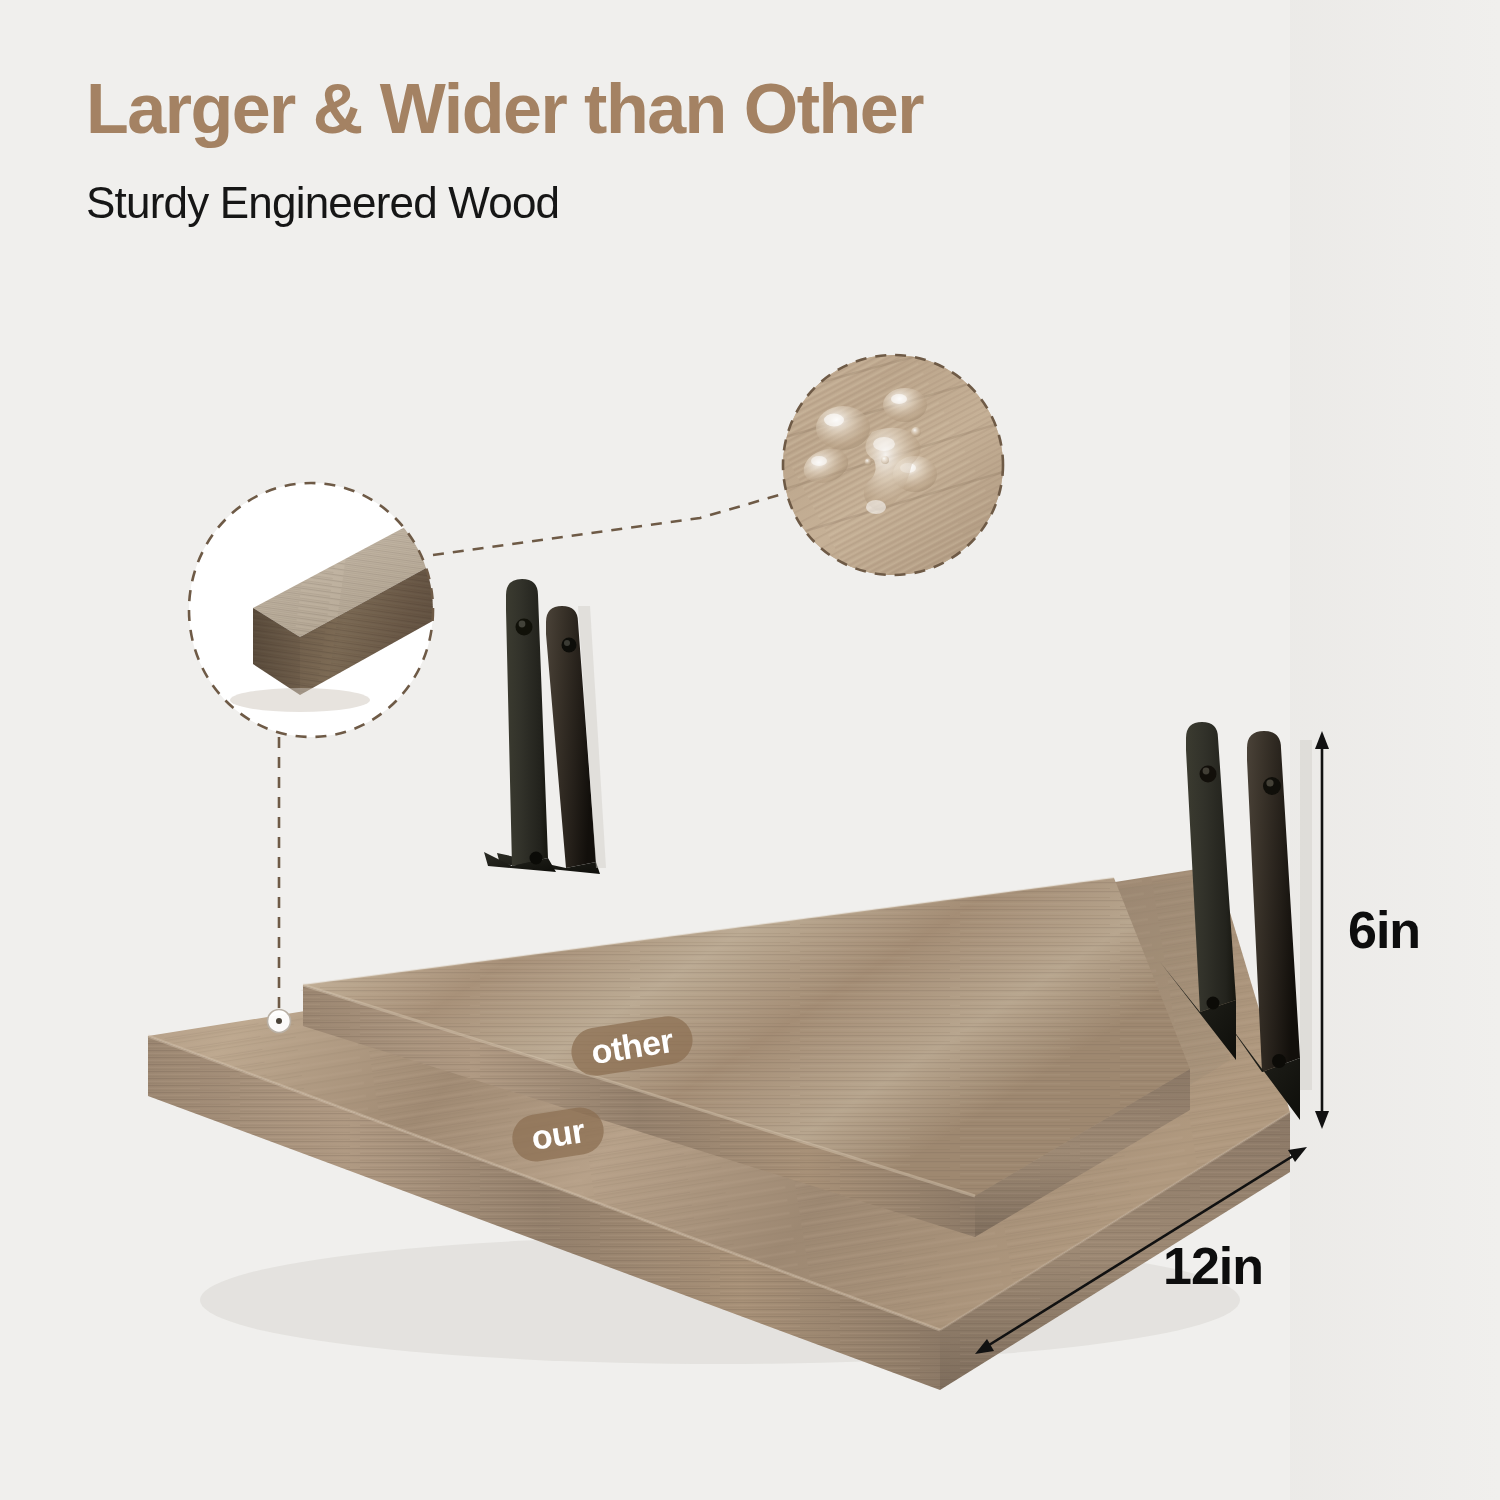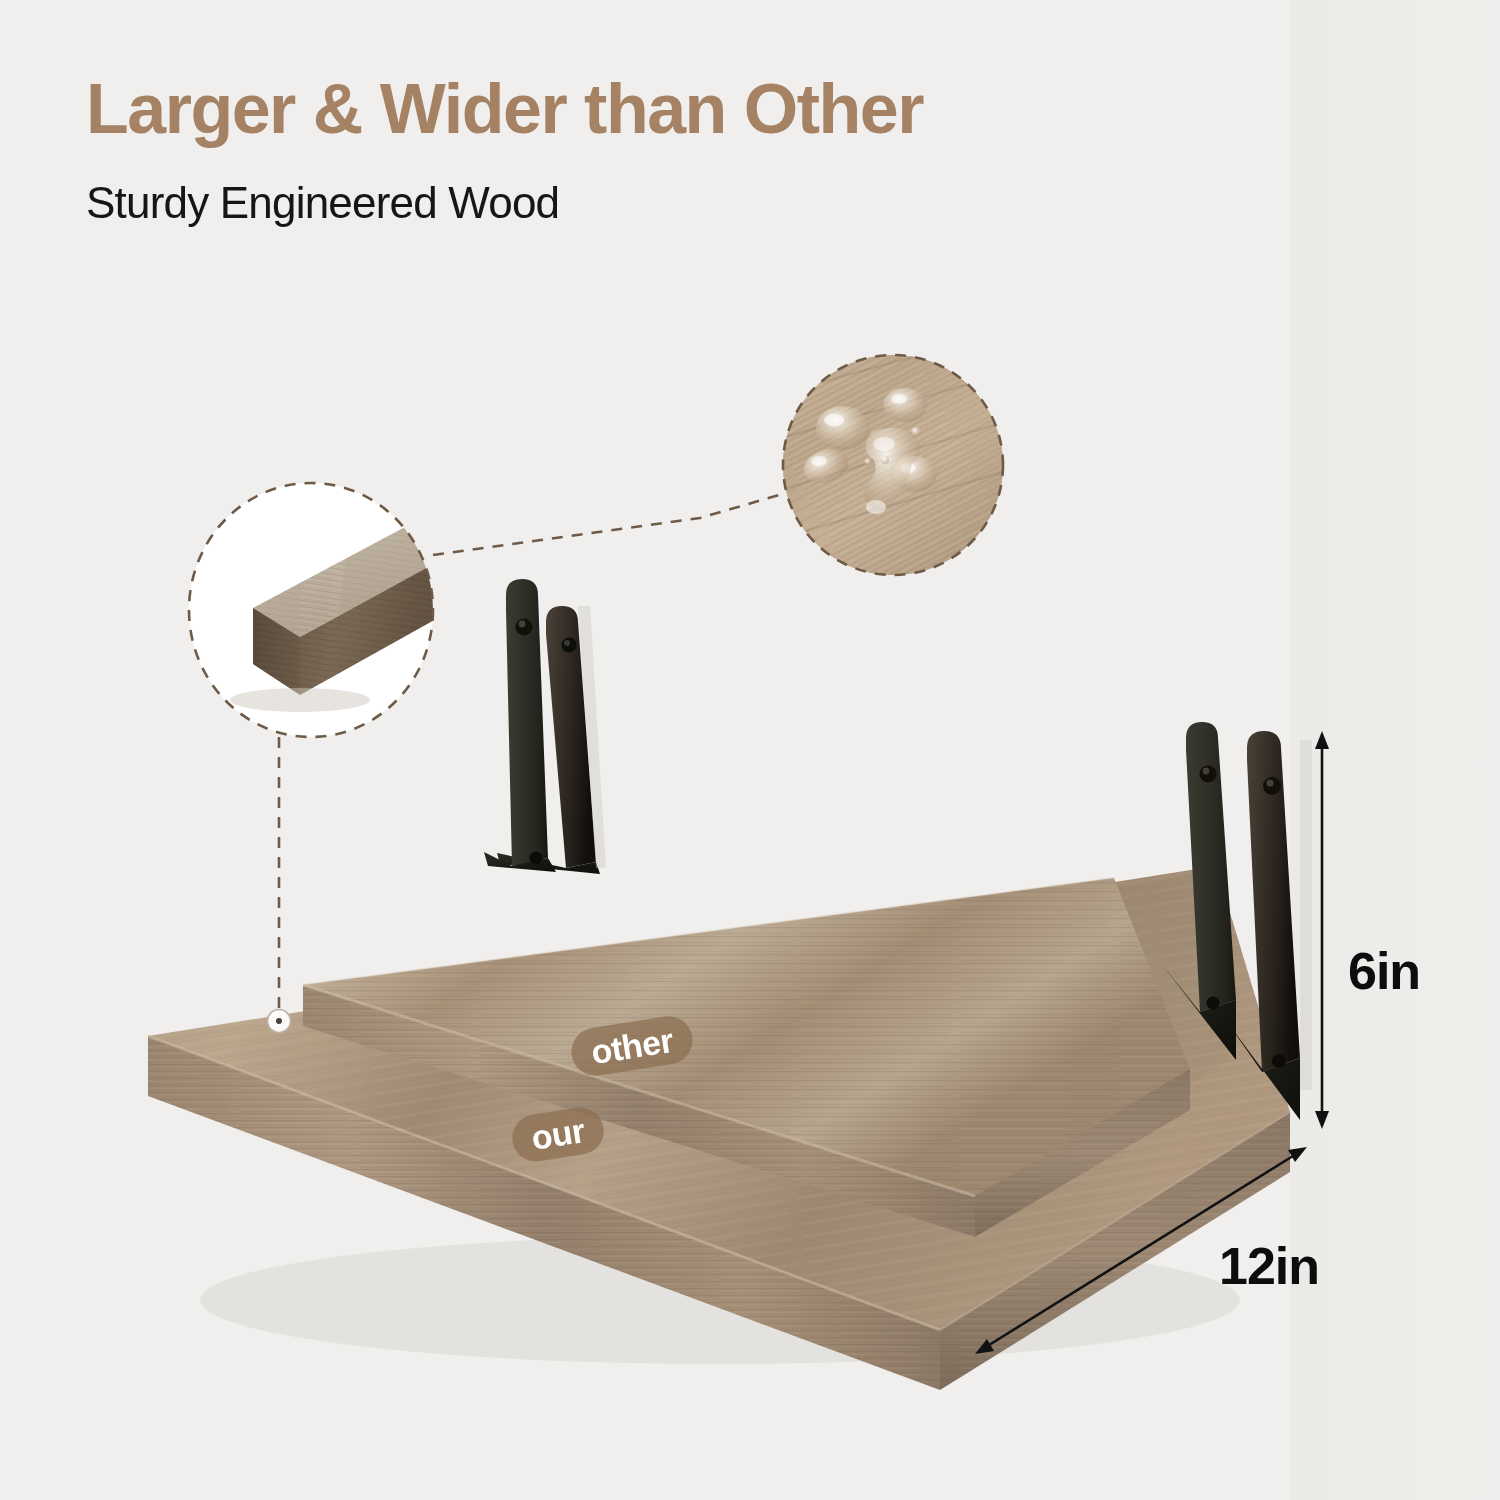--- a/index.html
+++ b/index.html
@@ -24,22 +24,22 @@
     color:#161616;line-height:1.05;white-space:nowrap;text-align:center;
   }
   .sub1{top:180px;}
   .sub2{top:243px;}
 
   
   .dim-label{
     position:absolute;color:#0d0d0d;font-weight:700;
     font-size:52px;letter-spacing:-1px;white-space:nowrap;
   }
-  .dim-6{left:1348px;top:900px;margin-top:41px;}
-  .dim-12{left:1219px;top:1236px;}
+  .dim-6{left:1348px;top:900px;}
+  .dim-12{left:1163px;top:1236px;}
 
   
   .pill{
     position:absolute;
     color:#ffffff;font-weight:700;white-space:nowrap;
     background:rgba(138,110,80,0.72);
     display:flex;align-items:center;justify-content:center;
     border-radius:999px;
   }
   .pill-other{

